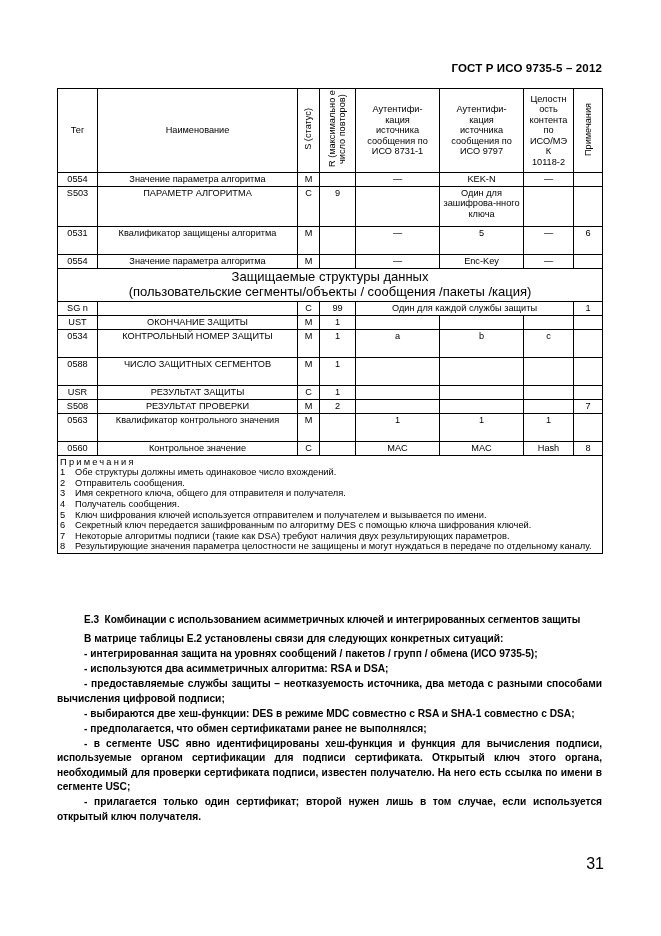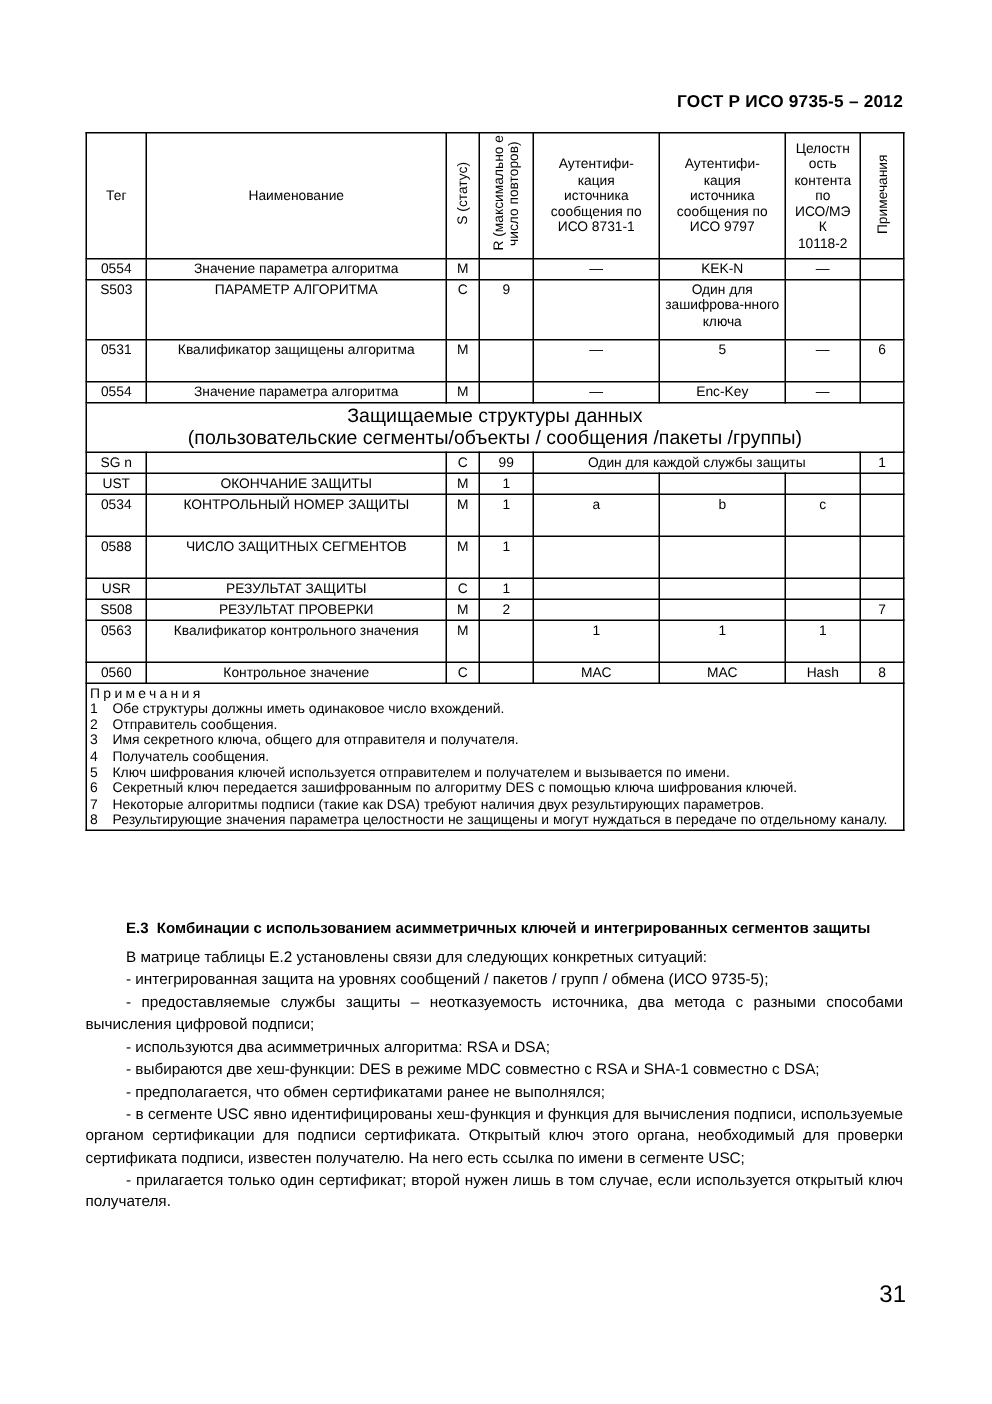--- a/index.html
+++ b/index.html
@@ -118,21 +118,21 @@
     font-weight: bold;
     text-indent: 27px;
     margin-bottom: 5px;
     font-size: 10px;
   }
   p.para {
     margin: 0 0 0.5px 0;
     text-align: justify;
     text-indent: 27px;
   }
-  p.para.just-last { text-align-last: left; }
+  p.para.just-last { text-align-last: left; font-weight: bold; }
 
   
   .pageno {
     position: absolute;
     right: 57px;
     top: 855px;
     font-size: 16px;
   }
 </style>
 </head>
@@ -237,21 +237,21 @@
         <td class="c-r"></td>
         <td class="c-mid">—</td>
         <td class="c-mid">Enc-Key</td>
         <td class="c-mid">—</td>
         <td class="c-note"></td>
       </tr>
 
       <tr>
         <td class="sect-head" colspan="8">
           <span>Защищаемые структуры данных</span><br>
-          <span>(пользовательские сегменты/объекты / сообщения /пакеты /группы)</span>
+          <span>(пользовательские сегменты/объекты / сообщения /пакеты /кация)</span>
         </td>
       </tr>
 
       <tr class="r-norm">
         <td class="c-tag">SG n</td>
         <td class="c-name"></td>
         <td class="c-s">C</td>
         <td class="c-r">99</td>
         <td class="c-mid" colspan="3">Один для каждой службы защиты</td>
         <td class="c-note">1</td>
@@ -375,22 +375,22 @@
       </table>
   </div>
 
   <div class="prose" style="top:613px;">
     <div class="sec-title">
       <span>Е.3</span>&nbsp;
       <span>Комбинации с использованием асимметричных ключей и интегрированных сегментов защиты</span>
     </div>
     <p class="para just-last">В матрице таблицы Е.2 установлены связи для следующих конкретных ситуаций:</p>
     <p class="para just-last">- интегрированная защита на уровнях сообщений / пакетов / групп / обмена (ИСО 9735-5);</p>
+    <p class="para just-last">- используются два асимметричных алгоритма: RSA и DSA;</p>
     <p class="para just-last">- предоставляемые службы защиты – неотказуемость источника, два метода с разными способами вычисления цифровой подписи;</p>
-    <p class="para just-last">- используются два асимметричных алгоритма: RSA и DSA;</p>
     <p class="para just-last">- выбираются две хеш-функции: DES в режиме MDC совместно с RSA и SHA-1 совместно с DSA;</p>
     <p class="para just-last">- предполагается, что обмен сертификатами ранее не выполнялся;</p>
     <p class="para just-last">- в сегменте USC явно идентифицированы хеш-функция и функция для вычисления подписи, используемые органом сертификации для подписи сертификата. Открытый ключ этого органа, необходимый для проверки сертификата подписи, известен получателю. На него есть ссылка по имени в сегменте USC;</p>
     <p class="para just-last">- прилагается только один сертификат; второй нужен лишь в том случае, если используется открытый ключ получателя.</p>
   </div>
 
   <div class="pageno">31</div>
 
 </div>
 

